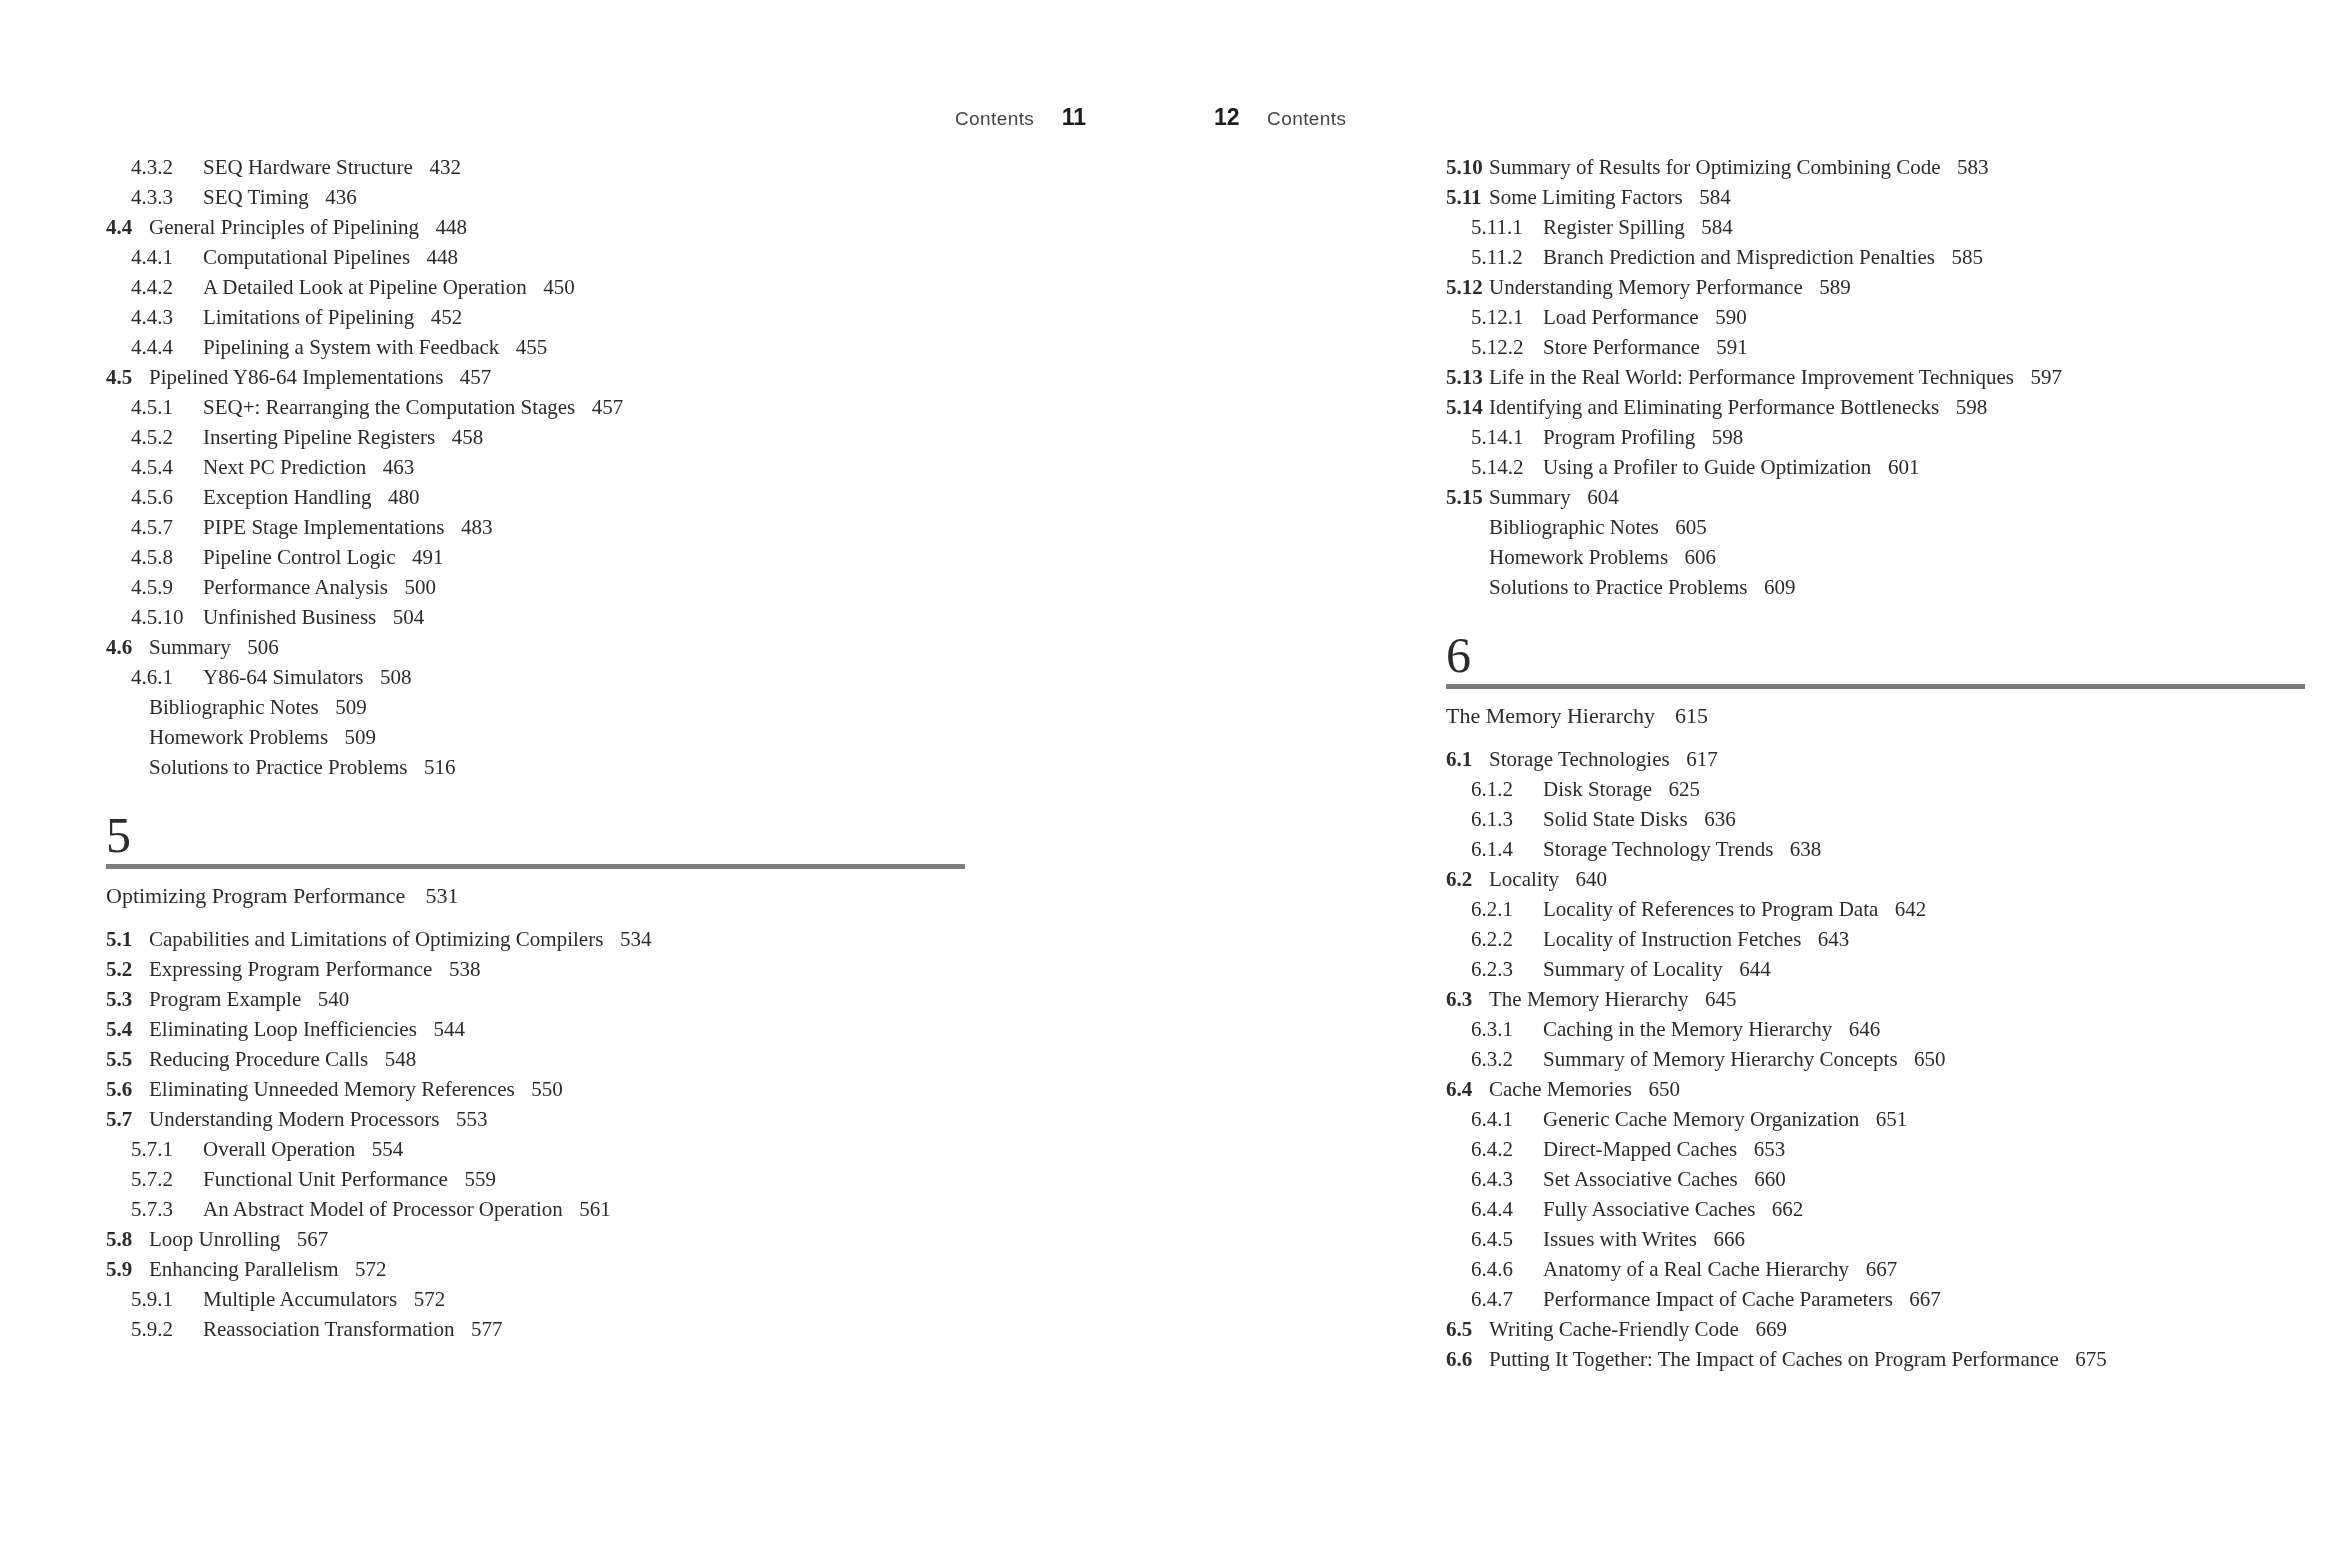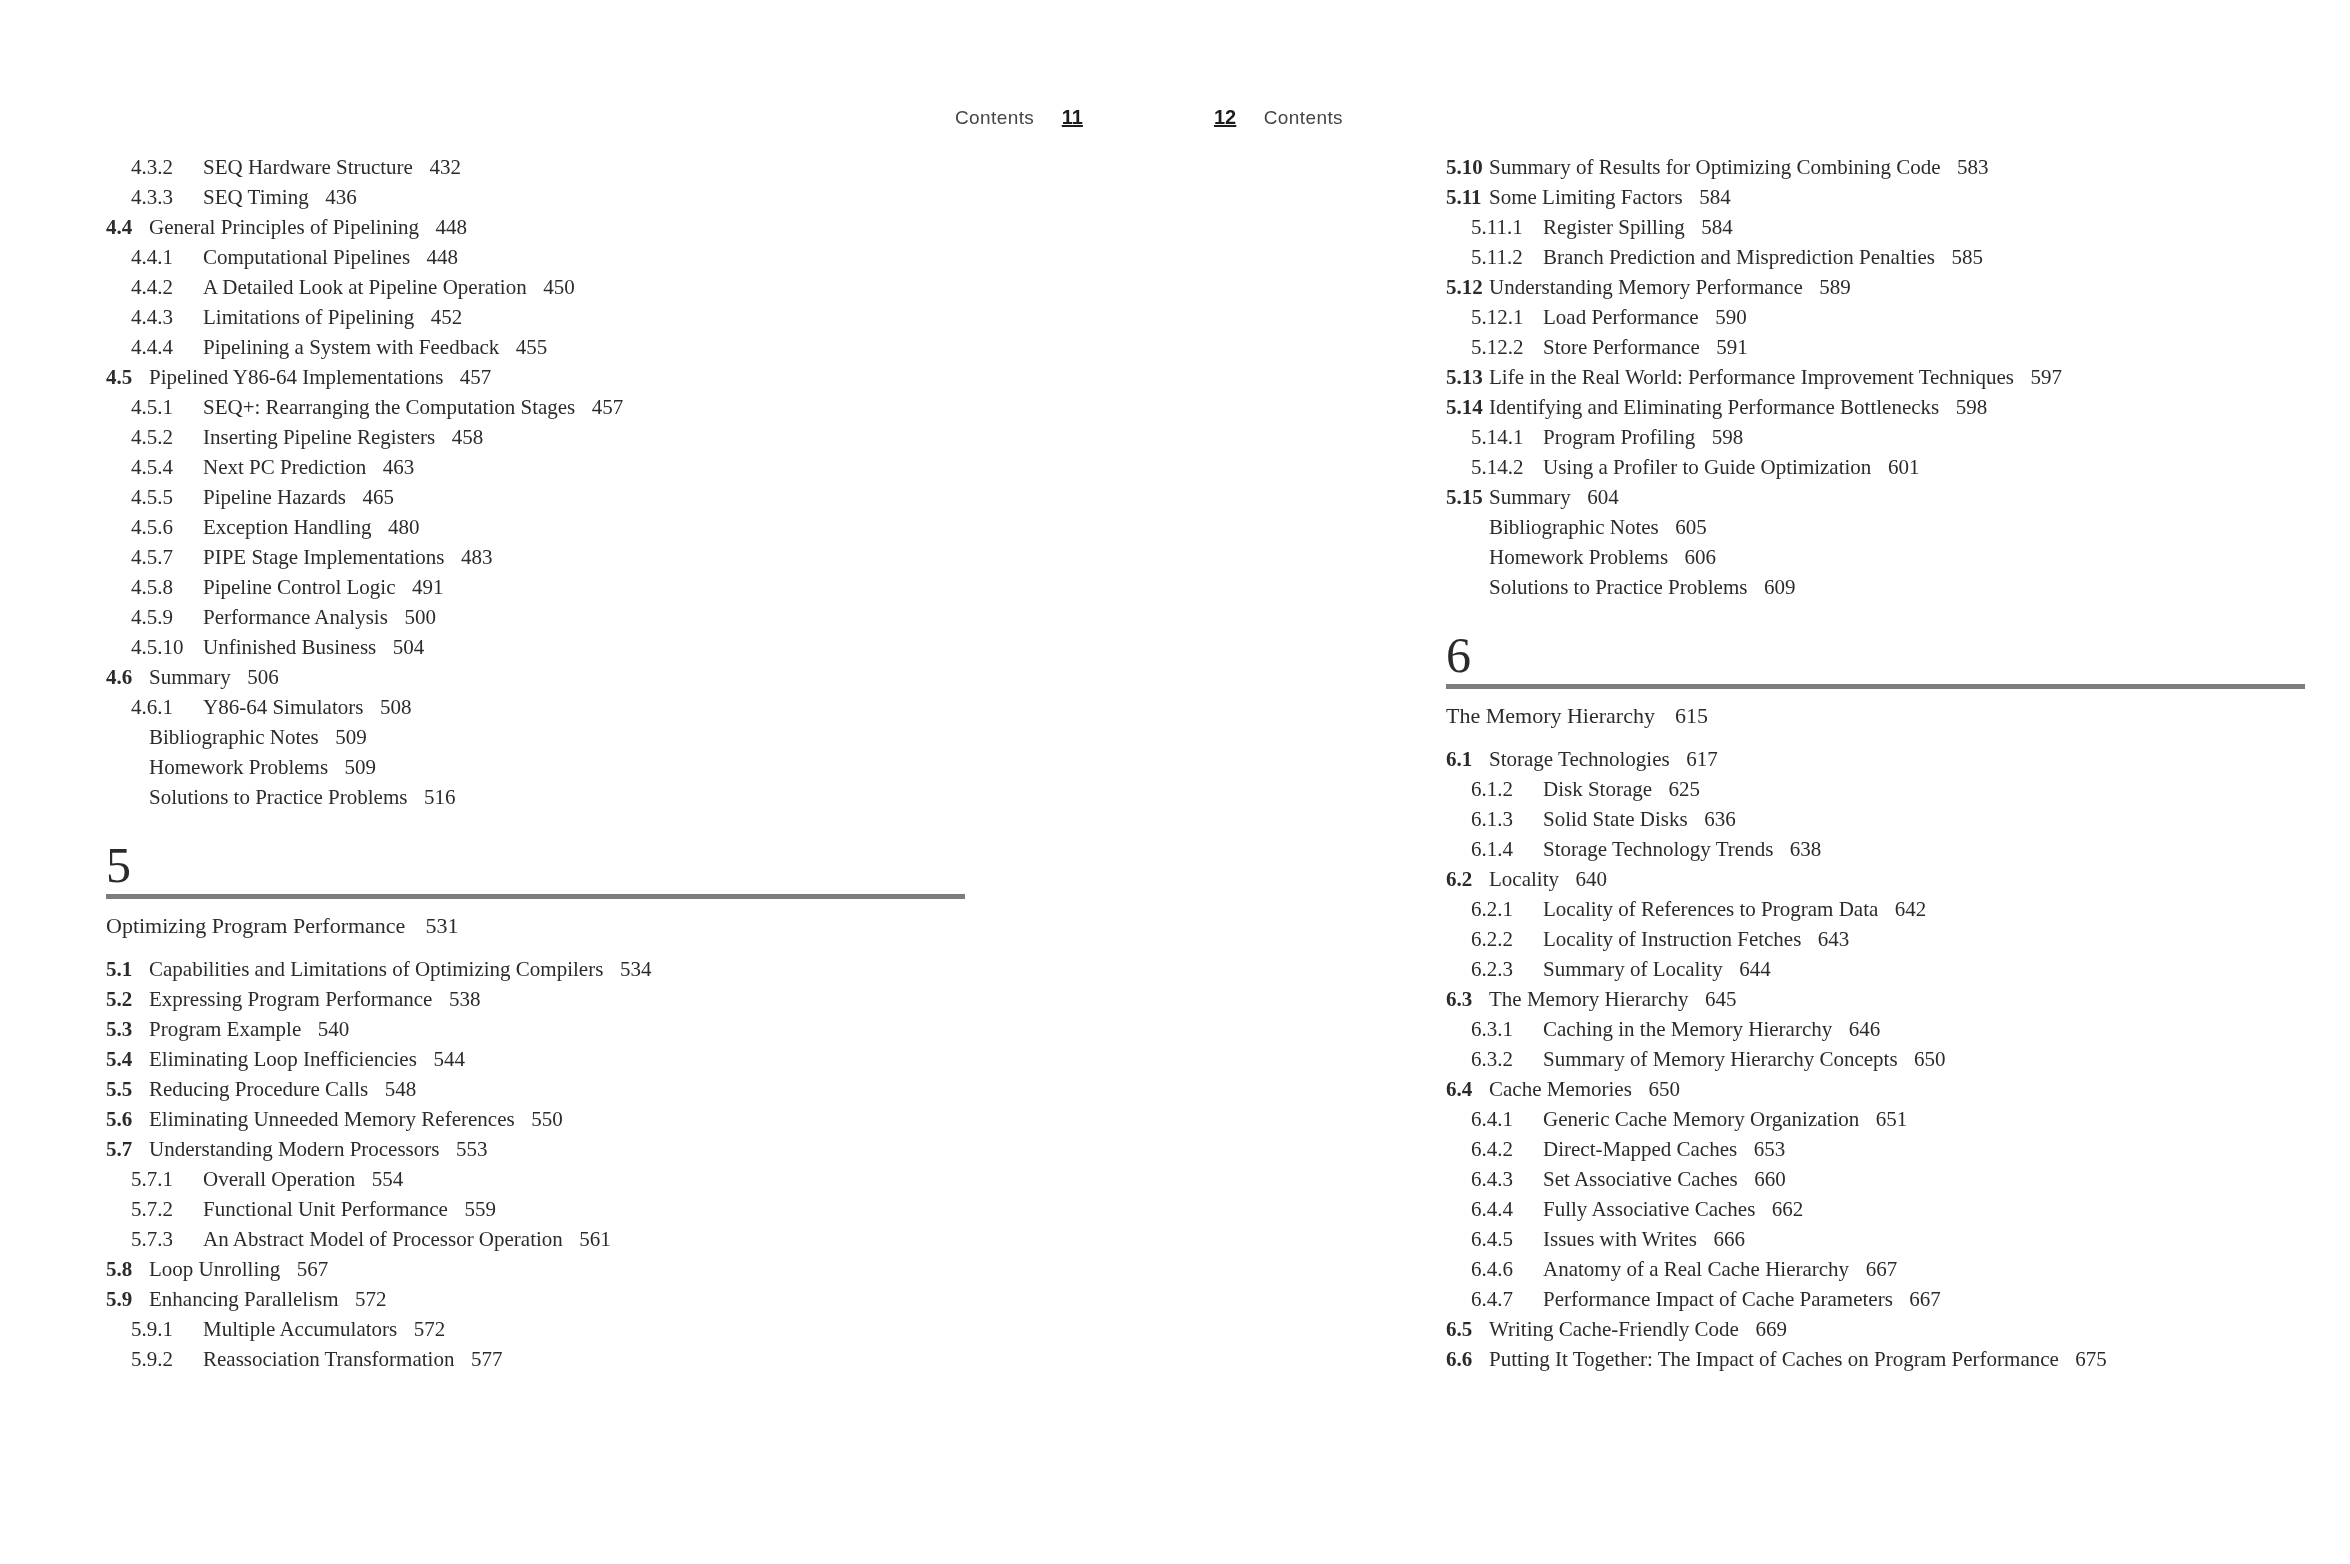--- a/index.html
+++ b/index.html
@@ -20,21 +20,21 @@
 
   
   .running-head{
     position:absolute;top:105px;
     font-family:"Liberation Sans","DejaVu Sans",sans-serif;
     font-size:19px;line-height:24px;white-space:nowrap;
   }
   .running-head-left{left:955px;}
   .running-head-right{left:1214px;}
   .rh-label{color:var(--head);letter-spacing:0.4px;}
-  .rh-folio{font-weight:700;color:var(--folio);font-size:20px;text-decoration:underline;}
+  .rh-folio{font-weight:700;color:var(--folio);font-size:23px;}
   .running-head-left .rh-folio{margin-left:27.5px;}
   .running-head-right .rh-label{margin-left:27.5px;}
 
   
   .page-col{position:absolute;top:152px;width:868px;}
   #left-col{left:106px;}
   #right-col{left:1446px;}
 
   
   .toc-list{position:relative;}
@@ -113,23 +113,20 @@
 
         <div class="toc-entry level-2">
           <span class="num">4.5.2</span><span class="title">Inserting Pipeline Registers</span><span class="pagenum">458</span>
         </div>
 
 
         <div class="toc-entry level-2">
           <span class="num">4.5.4</span><span class="title">Next PC Prediction</span><span class="pagenum">463</span>
         </div>
 
-        <div class="toc-entry level-2">
-          <span class="num">4.5.5</span><span class="title">Pipeline Hazards</span><span class="pagenum">465</span>
-        </div>
 
         <div class="toc-entry level-2">
           <span class="num">4.5.6</span><span class="title">Exception Handling</span><span class="pagenum">480</span>
         </div>
 
         <div class="toc-entry level-2">
           <span class="num">4.5.7</span><span class="title">PIPE Stage Implementations</span><span class="pagenum">483</span>
         </div>
 
         <div class="toc-entry level-2">

